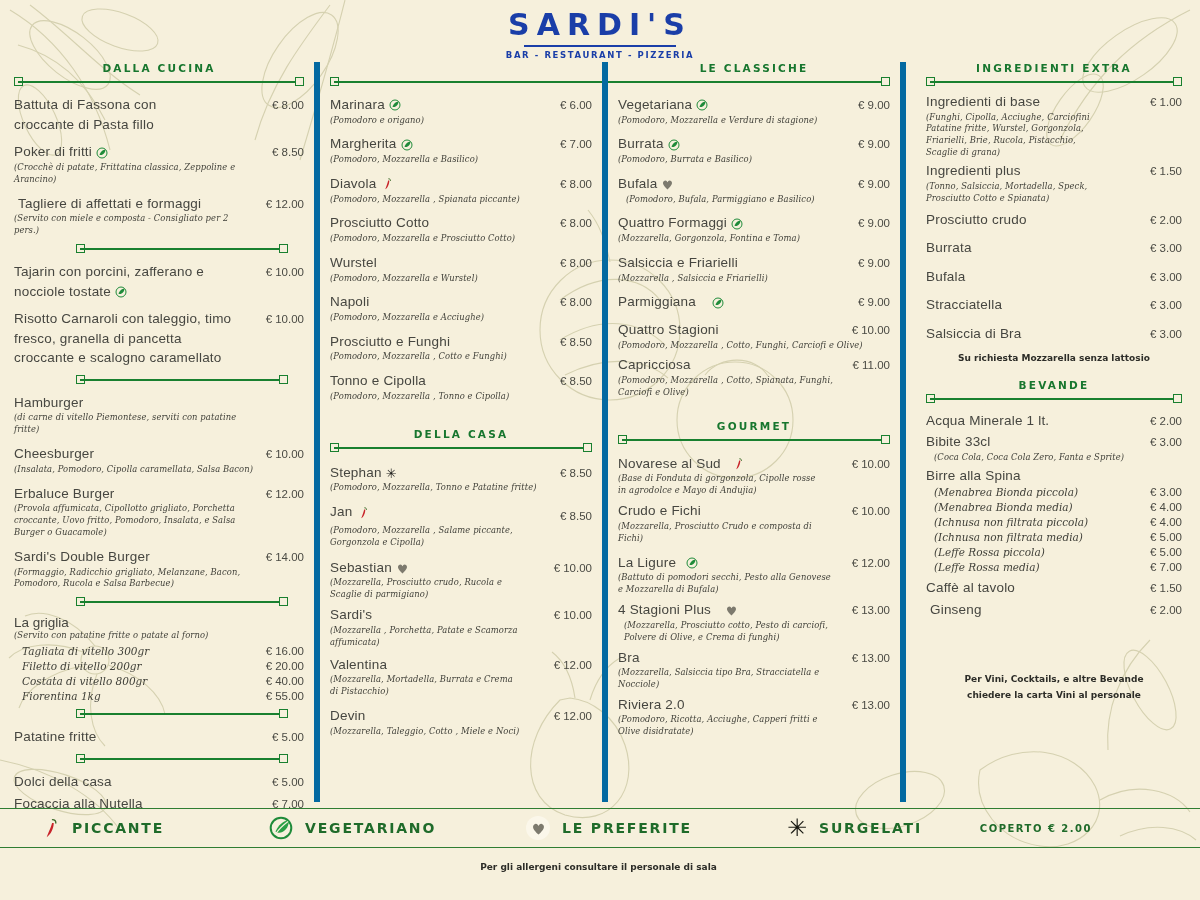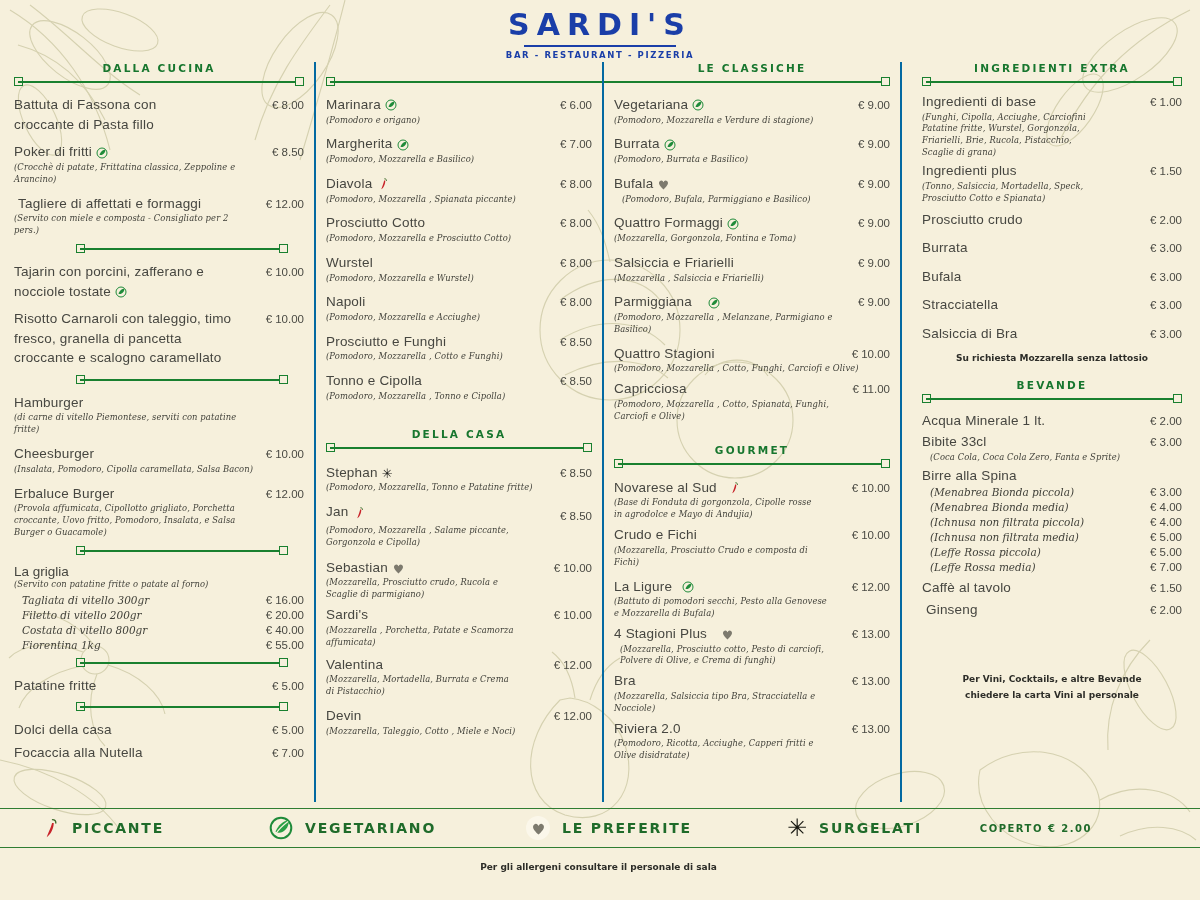--- a/index.html
+++ b/index.html
@@ -39,21 +39,21 @@
     color: #1a3ea8;
   }
 
   
   #cols {
     display: flex; padding: 0 14px; gap: 0;
     height: 740px;
   }
   .col { position: relative; }
   .col.c1 { width: 300px; padding-right: 10px; }
-  .col.sep { border-left: 2px solid #0369a1; }
+  .col.sep { border-left: 6px solid #0369a1; }
   .col.c2 { width: 288px; padding: 0 10px; }
   .col.c3 { width: 298px; padding: 0 10px; }
   .col.c4 { width: 282px; padding-left: 20px; }
 
   
   .sec-title {
     text-align: center;
     font-family: "DejaVu Sans", sans-serif;
     font-size: 10.5px; font-weight: 700; letter-spacing: 2.2px;
     color: #17762e;
@@ -310,20 +310,27 @@
       </div>
 
       <div class="item">
         <div class="row">
           <span class="nm">Erbaluce Burger</span>
           <span class="price">€ 12.00</span>
         </div>
         <div class="desc">(Provola affumicata, Cipollotto grigliato, Porchetta croccante, Uovo fritto, Pomodoro, Insalata, e Salsa Burger o Guacamole)</div>
       </div>
 
+      <div class="item">
+        <div class="row">
+          <span class="nm">Sardi's Double Burger</span>
+          <span class="price">€ 14.00</span>
+        </div>
+        <div class="desc">(Formaggio, Radicchio grigliato, Melanzane, Bacon, Pomodoro, Rucola e Salsa Barbecue)</div>
+      </div>
 
       <div class="rule short">
         <span class="cap l"></span>
         <span class="bar"></span>
         <span class="cap r"></span>
       </div>
 
       <div class="item">
         <div class="sub-h">La griglia</div>
         <div class="desc">(Servito con patatine fritte o patate al forno)</div>
@@ -569,21 +576,20 @@
           <div class="desc">(Mozzarella , Salsiccia e Friarielli)</div>
         </div>
         <div class="item">
           <div class="row">
               <span class="nm"><span>Parmiggiana</span><svg class="ic ic-veg" style="margin-left:16px" viewBox="0 0 24 24">
                   <circle cx="12" cy="12" r="10" fill="none" stroke="#1f8b3a" stroke-width="2"></circle>
                   <path d="M7 15 C 11 6, 17 5, 19 5 C 19 11, 14 17, 8 16 Z" fill="#1f8b3a"></path>
                 </svg></span>
               <span class="price">€ 9.00</span>
             </div>
-          <div class="desc">(Pomodoro, Mozzarella , Melanzane, Parmigiano e Basilico)</div>
         </div>
         <div class="item">
           <div class="row">
               <span class="nm">Quattro Stagioni</span>
               <span class="price">€ 10.00</span>
             </div>
           <div class="desc">(Pomodoro, Mozzarella , Cotto, Funghi, Carciofi e Olive)</div>
         </div>
         <div class="item" style="margin-top:4px">
           <div class="row">

